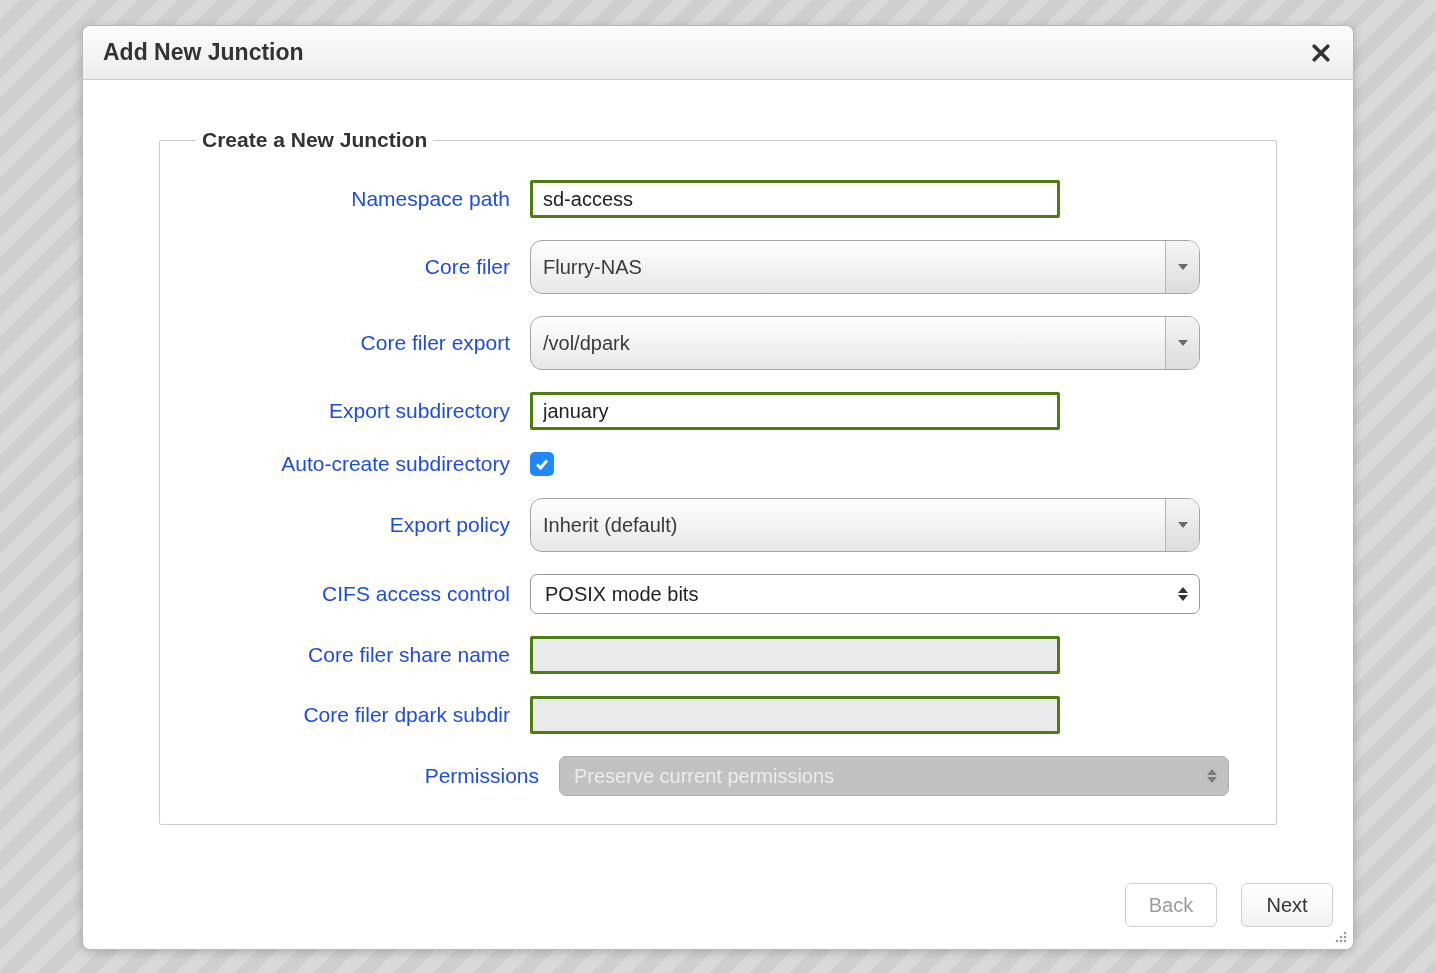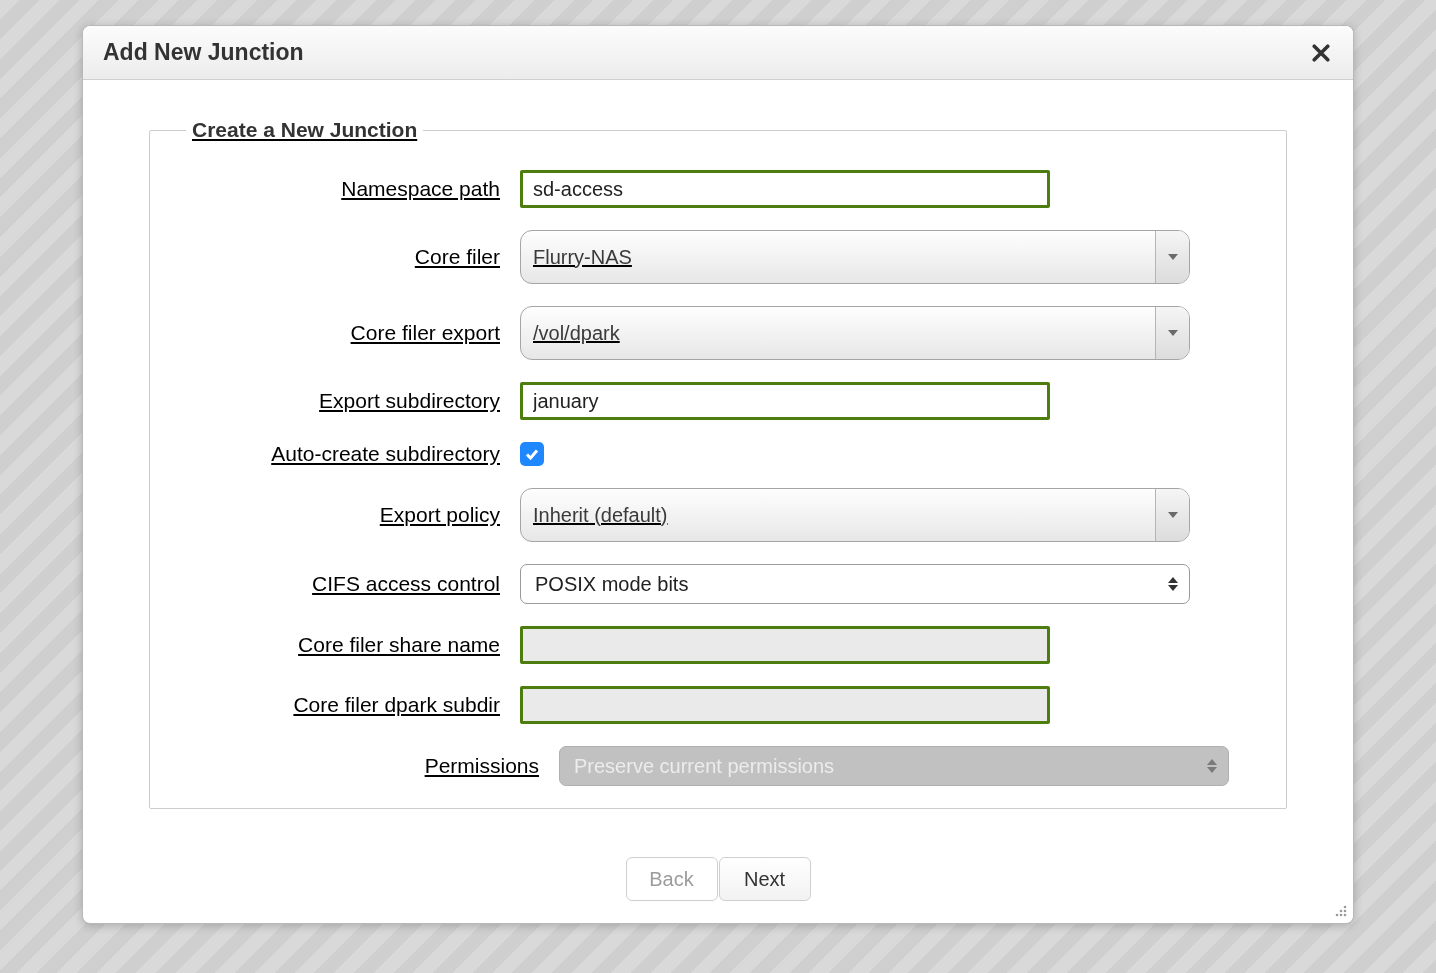--- a/index.html
+++ b/index.html
@@ -42,42 +42,41 @@
     cursor: pointer;
     color: #333;
   }
   .close-x svg { width: 18px; height: 18px; }
   .dialog-body {
     padding: 30px 58px 14px 58px;
   }
   fieldset.group {
     border: 1px solid #cccccc;
     border-radius: 2px;
-    padding: 28px 18px 22px 18px;
-    margin: 8px;
-    text-decoration: underline;
+    padding: 28px 18px 28px 18px;
+    margin: 18px;
   }
   fieldset.group legend {
     font-size: 21px;
     font-weight: bold;
     color: #333;
     padding: 0 6px;
     margin-left: 18px;
   }
   .form-row {
     display: flex;
     align-items: center;
     margin: 0 0 22px 0;
   }
   .form-row:last-child { margin-bottom: 0; justify-content: center; }
   .form-label {
     flex: 0 0 352px;
     text-align: right;
     font-size: 21px;
-    color: #000000;
+    color: #1d4ed8;
     padding-right: 20px;
   }
   .form-ctrl {
     flex: 0 0 670px;
   }
   .txt {
     width: 530px; height: 38px;
     border: 3px solid #4d7c0f;
     border-radius: 2px;
     padding: 0 10px;
@@ -147,22 +146,22 @@
     width: 24px; height: 24px;
     border-radius: 5px;
     background: #1f88ff;
     display: inline-flex;
     align-items: center; justify-content: center;
     cursor: pointer;
   }
   .chk svg { width: 16px; height: 16px; stroke: #fff; stroke-width: 3; fill: none; }
   .dialog-footer {
     display: flex;
-    justify-content: center;
-    gap: 1px;
+    justify-content: flex-end;
+    gap: 24px;
     padding: 26px 20px 22px 20px;
     border-top: none;
   }
   .btn {
     min-width: 92px;
     height: 44px;
     border: 1px solid #cfcfcf;
     border-radius: 6px;
     background: linear-gradient(to bottom,#ffffff,#f2f2f2);
     font-size: 20px;

